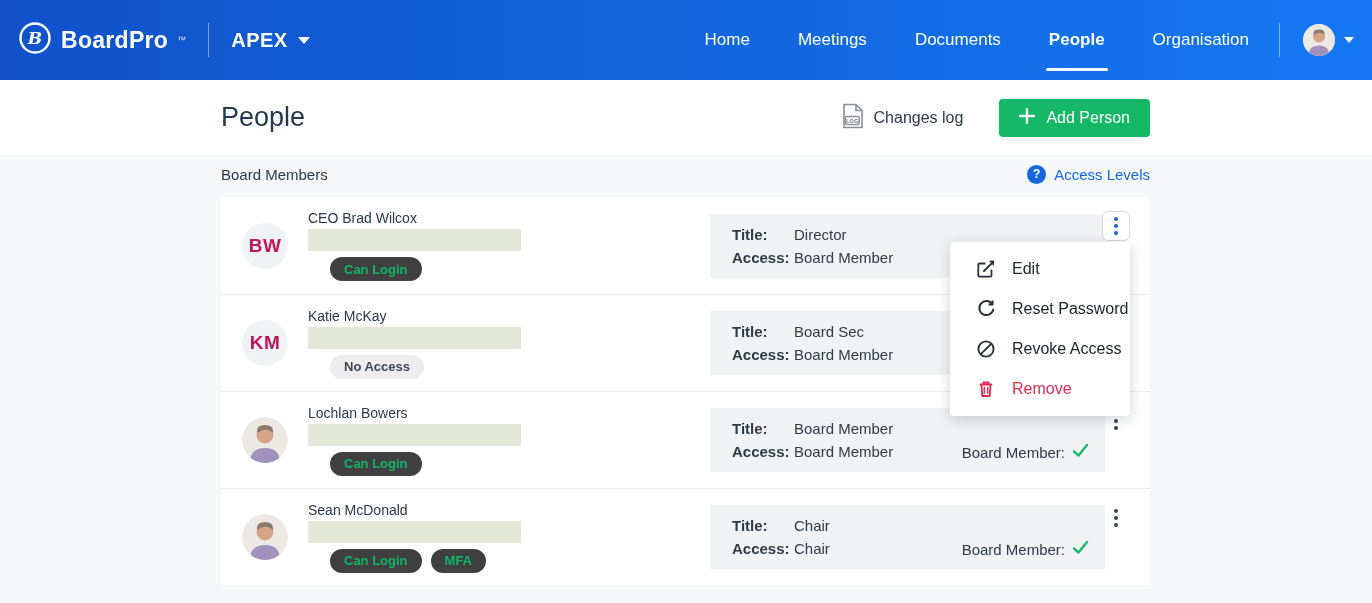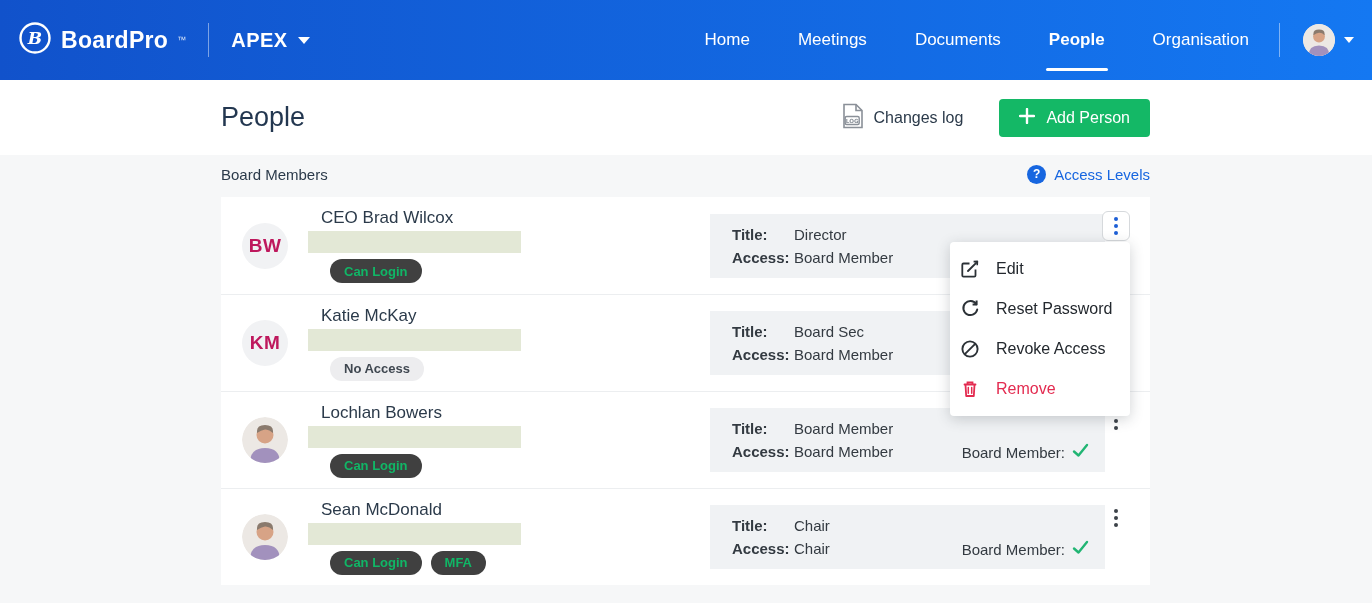--- a/index.html
+++ b/index.html
@@ -52,21 +52,21 @@
   .card { width:929px; margin-left:221px; background:#fff; position:relative; }
   .member-row { height:97px; display:flex; align-items:center; padding-left:21px; position:relative; }
   .member-row + .member-row { border-top:1px solid #eceef0; }
 
   .avatar { width:46px; height:46px; border-radius:50%; flex-shrink:0; overflow:hidden;
             margin-right:20px; }
   .avatar.initials { background:#f1f2f4; color:#be185d; font-weight:700; font-size:19px;
                      letter-spacing:.5px; display:flex; align-items:center; justify-content:center; }
 
   .member-info { display:flex; flex-direction:column; }
-  .member-name { font-size:17px; font-weight:500; color:#2b3a4a; margin-left:13px; }
+  .member-name { font-size:14px; font-weight:500; color:#2b3a4a; }
   .redacted-bar { width:213px; height:22px; background:#e3e8d6; margin-top:3px; }
   .badge-row { display:flex; gap:9px; margin-top:6px; margin-left:22px; }
   .badge { height:24px; padding:0 14px; border-radius:12px; font-size:13px; font-weight:700;
            display:flex; align-items:center; }
   .badge.success { background:#404040; color:#10b666; }
   .badge.neutral { background:#ededef; color:#3f4750; }
 
   .title-box { position:absolute; left:489px; top:50%; transform:translateY(-50%);
                width:395px; height:64px; background:#f0f2f4; padding:9px 16px 9px 22px;
                display:flex; flex-direction:column; justify-content:center; }
@@ -78,21 +78,21 @@
   .kebab { position:absolute; right:20px; top:14px; width:28px; height:30px; background:transparent;
            border:none; display:flex; flex-direction:column; align-items:center; justify-content:center;
            gap:3px; cursor:pointer; }
   .kebab .dot { width:4px; height:4px; border-radius:50%; background:#3c4248; }
   .kebab.active { background:#fff; border:1px solid #d6d9dc; border-radius:6px; }
   .kebab.active .dot { background:#1d5fd6; }
 
   
   .context-menu { position:absolute; left:729px; top:45px; width:180px; background:#fff;
                   border-radius:4px; box-shadow:0 3px 14px rgba(40,50,60,.22); z-index:10; padding:7px 0; }
-  .menu-item { height:40px; display:flex; align-items:center; gap:16px; padding-left:10px;
+  .menu-item { height:40px; display:flex; align-items:center; gap:16px; padding-left:26px;
                font-size:16px; color:#23282e; cursor:pointer; }
   .menu-item.danger { color:#e32b50; }
   .mi-icon { width:20px; height:20px; flex-shrink:0; display:flex; align-items:center; justify-content:center; }
 </style>
 </head>
 <body>
 
 <div class="navbar">
   <div class="brand">
     <span>

